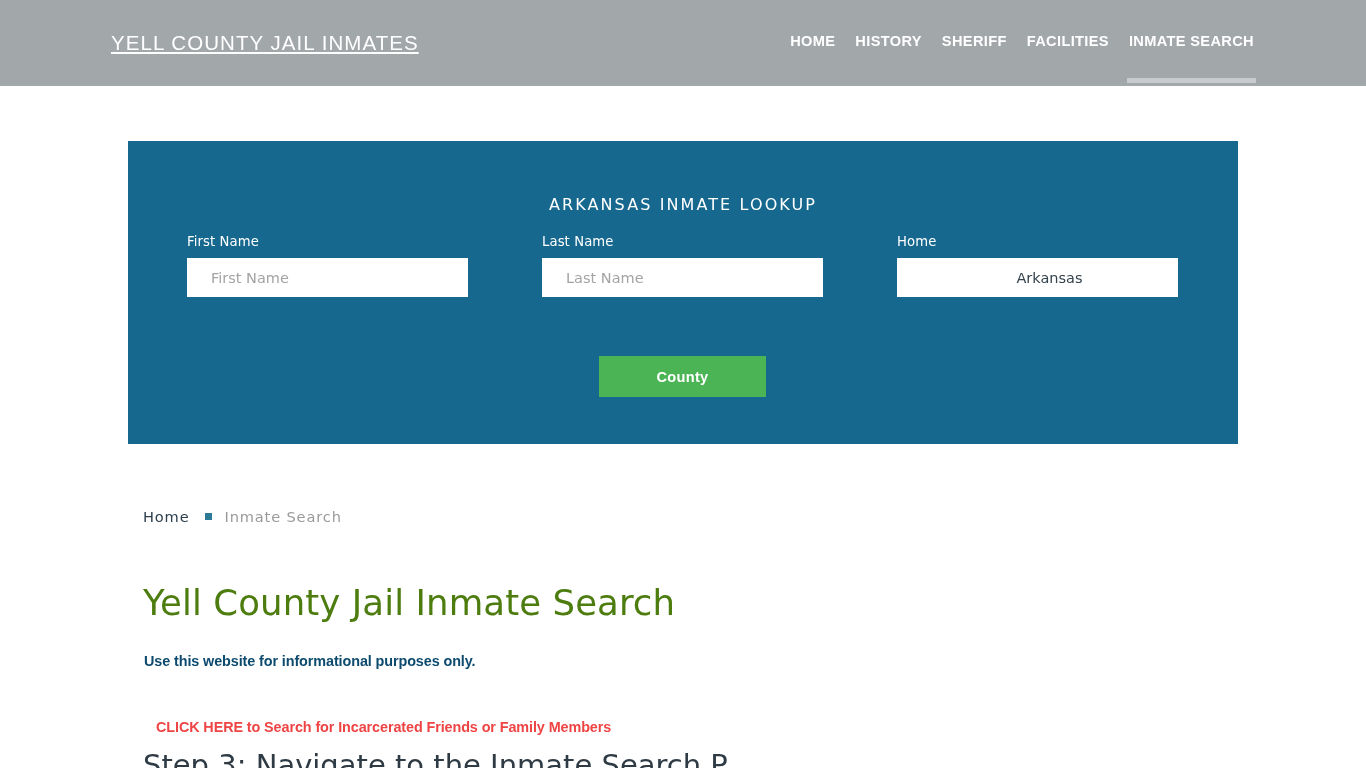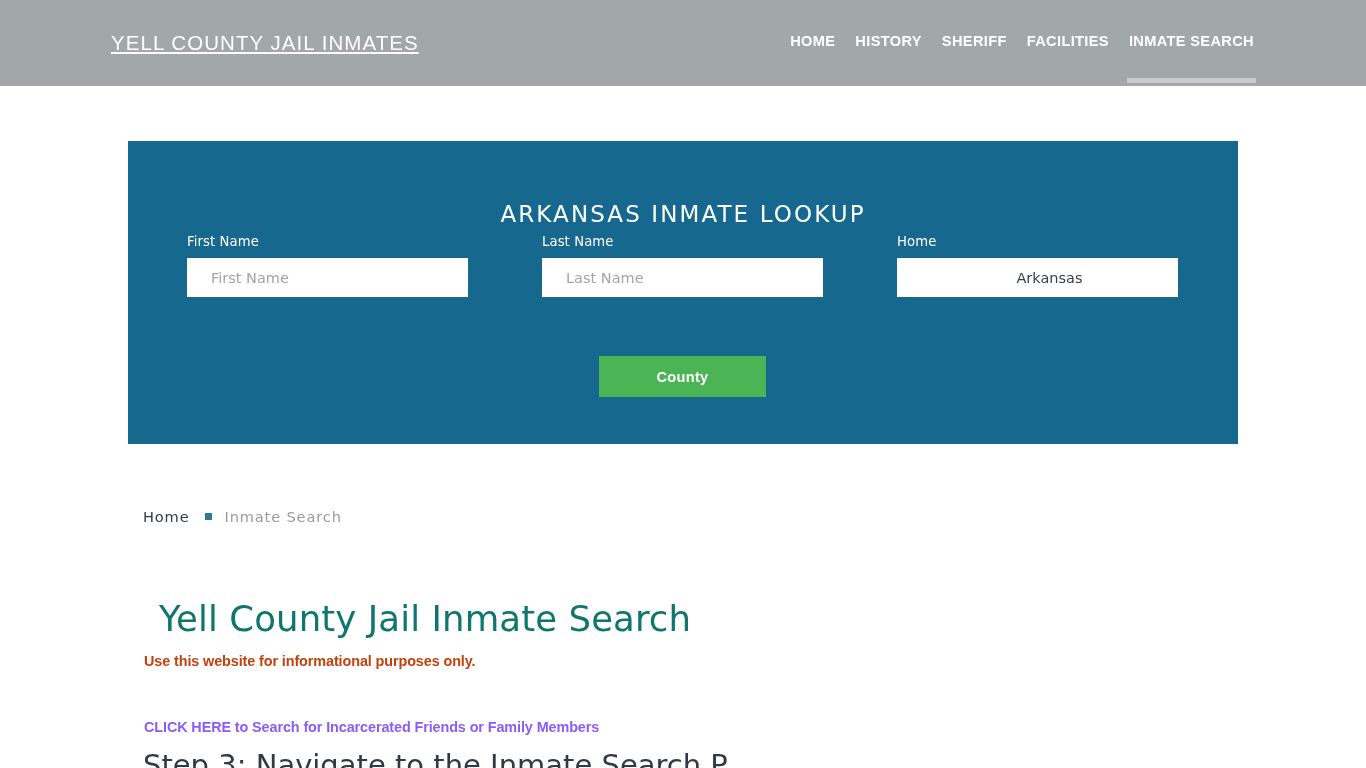--- a/index.html
+++ b/index.html
@@ -81,21 +81,21 @@
     height: 303px;
     background: #16688f;
   }
   .panel-title {
     position: absolute;
     left: 0;
     top: 41px;
     width: 1110px;
     text-align: center;
     color: #ffffff;
-    font-size: 23px;
+    font-size: 16px;
     font-weight: 500;
     letter-spacing: 2.1px;
     text-transform: uppercase;
     font-family: "DejaVu Sans", sans-serif;
   }
   .form-row {
     position: absolute;
     left: 0;
     top: 93px;
     width: 1090px;
@@ -172,53 +172,53 @@
   .crumb-sep {
     display: inline-block;
     width: 7px;
     height: 7px;
     background: #2c7a96;
     margin: 0 13px 0 15px;
   }
   .crumb-current { color: #9a9a9a; }
 
   .page-title {
-    margin: 16px;
+    margin: 0;
     padding: 0;
     position: absolute;
     left: 0;
     top: 82px;
     font-size: 35.5px;
     font-weight: 400;
-    color: #0f766e;
+    color: #4d7c0f;
     letter-spacing: 0.1px;
     font-family: "DejaVu Sans", sans-serif;
     white-space: nowrap;
   }
 
   .body-text {
     position: absolute;
     left: 1px;
     font-size: 14.4px;
     font-weight: bold;
-    color: #c2410c;
+    color: #0c4a6e;
     font-family: "Liberation Sans", "DejaVu Sans", sans-serif;
     white-space: nowrap;
     letter-spacing: -0.1px;
   }
   .p1 { top: 139px; }
   .p2 { top: 179px; }
 
   .cta-link {
     position: absolute;
-    left: 1px;
+    left: 13px;
     top: 219px;
     font-size: 14.4px;
     font-weight: bold;
-    color: #8b5cf6;
+    color: #ef4444;
     text-decoration: none;
     font-family: "Liberation Sans", "DejaVu Sans", sans-serif;
     white-space: nowrap;
     letter-spacing: -0.1px;
     cursor: pointer;
   }
 
   .step-heading {
     position: absolute;
     left: 0;

